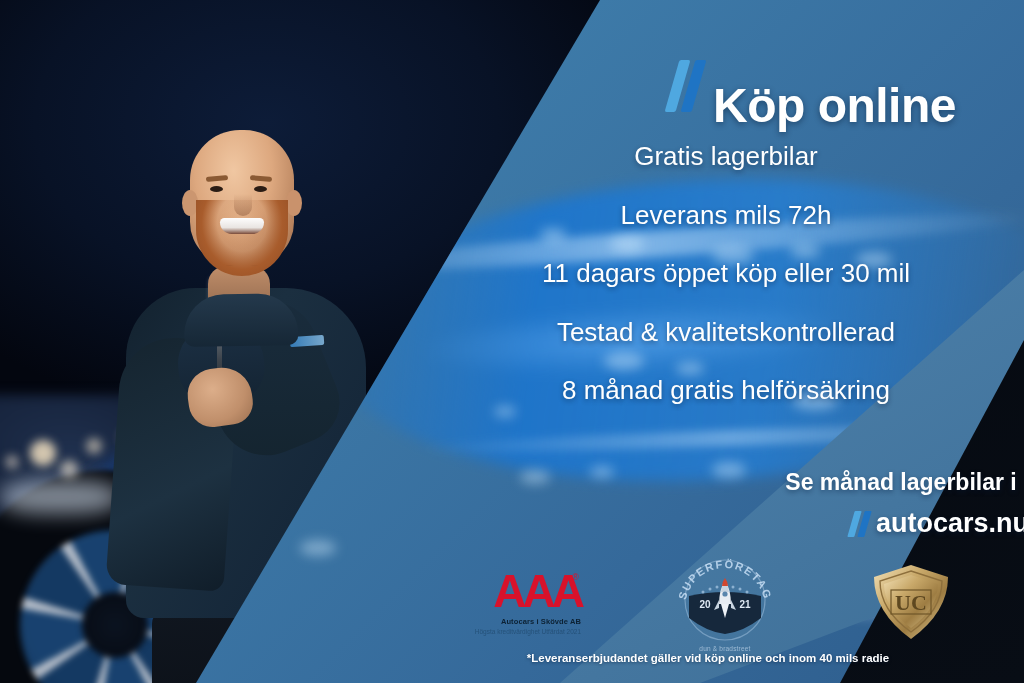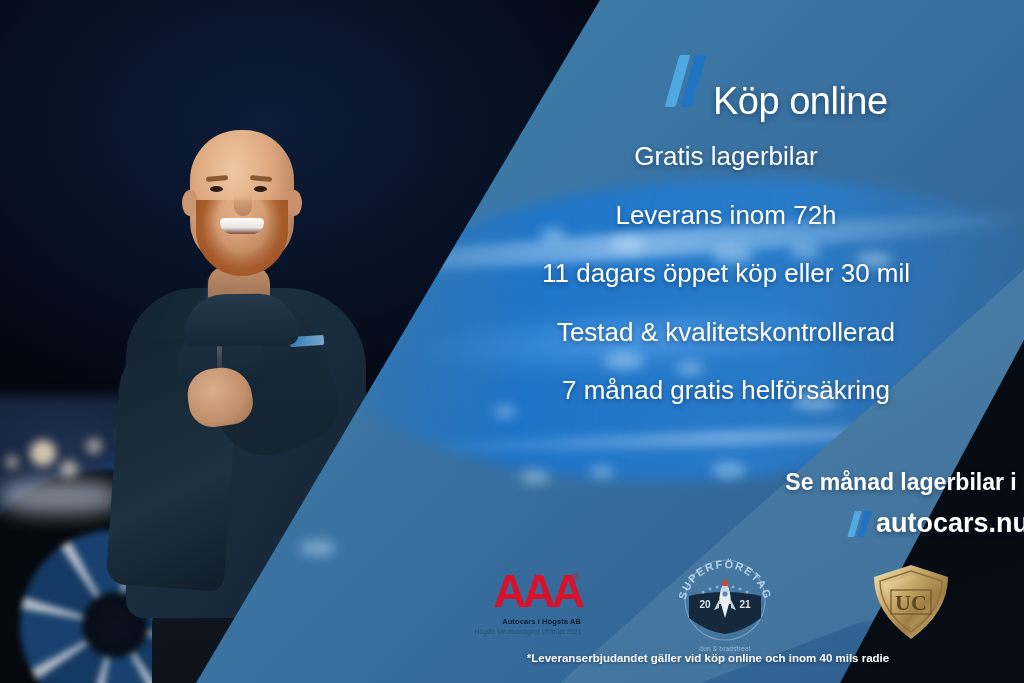--- a/index.html
+++ b/index.html
@@ -206,21 +206,21 @@
   .content{position:absolute;inset:0;}
 
   .title-row{
     position:absolute;left:672px;top:42px;display:flex;align-items:center;gap:14px;
   }
   .slashes{display:flex;gap:5px;}
   .slash{width:11px;height:52px;transform:skewX(-16deg);border-radius:2px;}
   .slash-a{background:#4fa8e0;}
   .slash-b{background:#1f74c4;}
   .title{
-    font-size:38px;font-weight:400;color:#ffffff;letter-spacing:-0.5px;
+    font-size:48px;font-weight:700;color:#ffffff;letter-spacing:-0.5px;
     text-shadow:0 2px 6px rgba(0,20,45,.45);line-height:1;margin-top:40px;
   }
 
   .bullets{position:absolute;left:0;top:140px;width:1024px;}
   .bullet{
     text-align:center;color:#fff;font-size:26px;font-weight:400;
     text-shadow:0 2px 5px rgba(0,25,55,.45);
     padding-left:428px;margin-bottom:26px;line-height:1.25;
     white-space:nowrap;
   }
@@ -345,24 +345,24 @@
     <div class="title-row">
       <span class="slashes">
         <span class="slash slash-a"></span>
         <span class="slash slash-b"></span>
       </span>
       <span class="title">Köp online</span>
     </div>
 
     <div class="bullets">
       <div class="bullet">Gratis lagerbilar</div>
-      <div class="bullet">Leverans inom 72h</div>
+      <div class="bullet">Leverans mils 72h</div>
       <div class="bullet">11 dagars öppet köp eller 30 mil</div>
       <div class="bullet">Testad &amp; kvalitetskontrollerad</div>
-      <div class="bullet">7 månad gratis helförsäkring</div>
+      <div class="bullet">8 månad gratis helförsäkring</div>
     </div>
 
     <div class="cta">
       <div class="cta-line1">
         <span>Se månad lagerbilar i</span>
         <span class="badge360">
           <svg width="68" height="40" viewBox="0 0 68 40" fill="none">
             <ellipse cx="34" cy="21" rx="31" ry="13.5" stroke="#ffffff" stroke-width="2.2" fill="none" stroke-dasharray="72 14" stroke-dashoffset="46"></ellipse>
             <path d="M20 31 L32 31 L28 26.5 Z" fill="#ffffff"></path>
             <text x="34" y="27" text-anchor="middle" font-family="Liberation Sans, sans-serif" font-size="21" font-weight="700" fill="#ffffff">360</text>
@@ -377,21 +377,21 @@
           </span>
         <span class="url">autocars.nu</span>
       </div>
     </div>
 
     <div class="logos">
 
       <div class="logo-aaa">
         <div class="aaa-mark">AAA</div>
         <div class="aaa-reg">®</div>
-        <div class="aaa-sub">Autocars i Högsta AB</div>
+        <div class="aaa-sub">Autocars i Skövde AB</div>
         <div class="aaa-sub2">Högsta kreditvärdighet
 Utfärdat 2021</div>
       </div>
 
       <div>
         <div class="logo-super">
           <svg width="104" height="92" viewBox="0 0 104 92">
             <defs>
               <path id="arcpath" d="M 12 56 A 40 40 0 0 1 92 56"></path>
             </defs>

